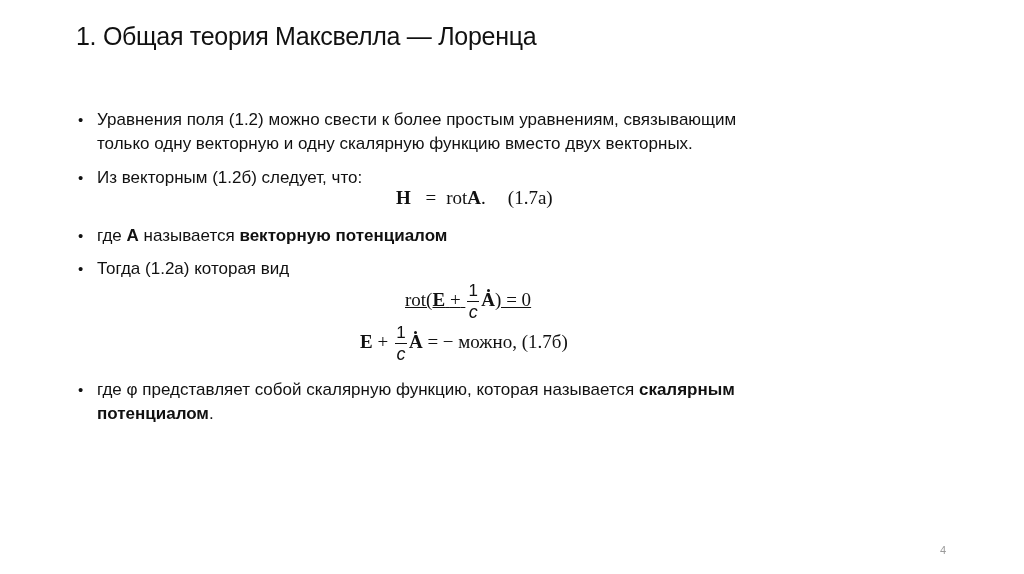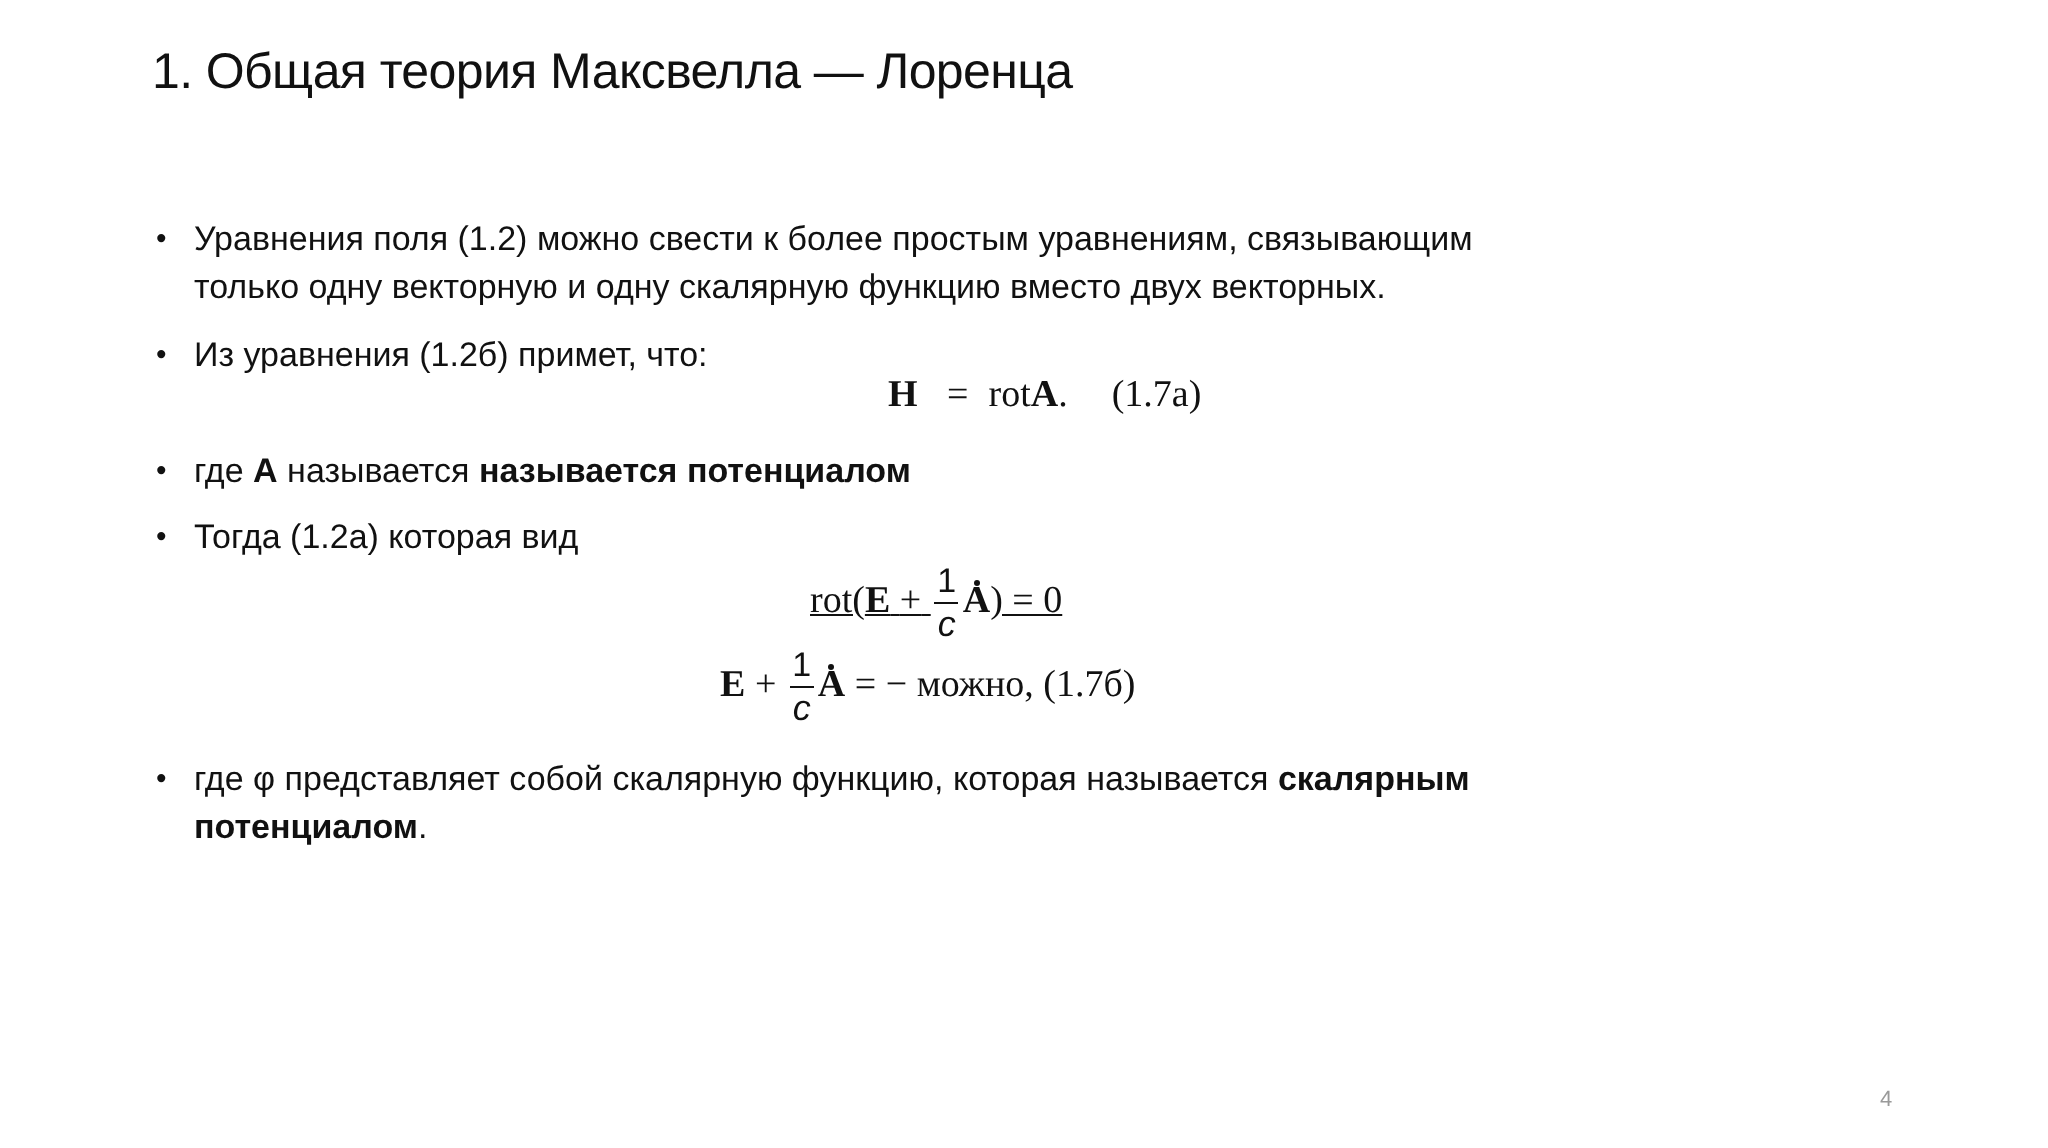--- a/index.html
+++ b/index.html
@@ -127,31 +127,31 @@
   <div class="bullet" style="top:108px;">
     <span class="dot">•</span>
     <span class="text">Уравнения поля (1.2) можно свести к более простым уравнениям, связывающим</span>
   </div>
   <div class="bullet" style="top:132px;">
     <span class="text">только одну векторную и одну скалярную функцию вместо двух векторных.</span>
   </div>
 
   <div class="bullet" style="top:166px;">
     <span class="dot">•</span>
-    <span class="text">Из уравнения (1.2б) примет, что:</span>
+    <span class="text">Из векторным (1.2б) следует, что:</span>
   </div>
 
-  <div class="math" style="left:396px; top:187px;margin-left:48px;">
+  <div class="math" style="left:396px; top:187px;">
     <span class="mb">H</span>
     <span style="display:inline-block;width:10px"></span><span>=</span><span style="display:inline-block;width:10px"></span><span>rot</span><span class="mb">A</span><span>.</span><span style="display:inline-block;width:22px"></span><span>(1.7а)</span>
   </div>
 
   <div class="bullet" style="top:224px;">
     <span class="dot">•</span>
-    <span class="text"><span>где </span><span class="b">A</span><span> называется </span><span class="b">называется потенциалом</span></span>
+    <span class="text"><span>где </span><span class="b">A</span><span> называется </span><span class="b">векторную потенциалом</span></span>
   </div>
 
   <div class="bullet" style="top:257px;">
     <span class="dot">•</span>
     <span class="text">Тогда (1.2а) которая вид</span>
   </div>
 
   <div class="math" style="left:405px; top:282px;text-decoration:underline;">
     <span>rot(</span><span class="mb">E</span>
     <span>+</span>

